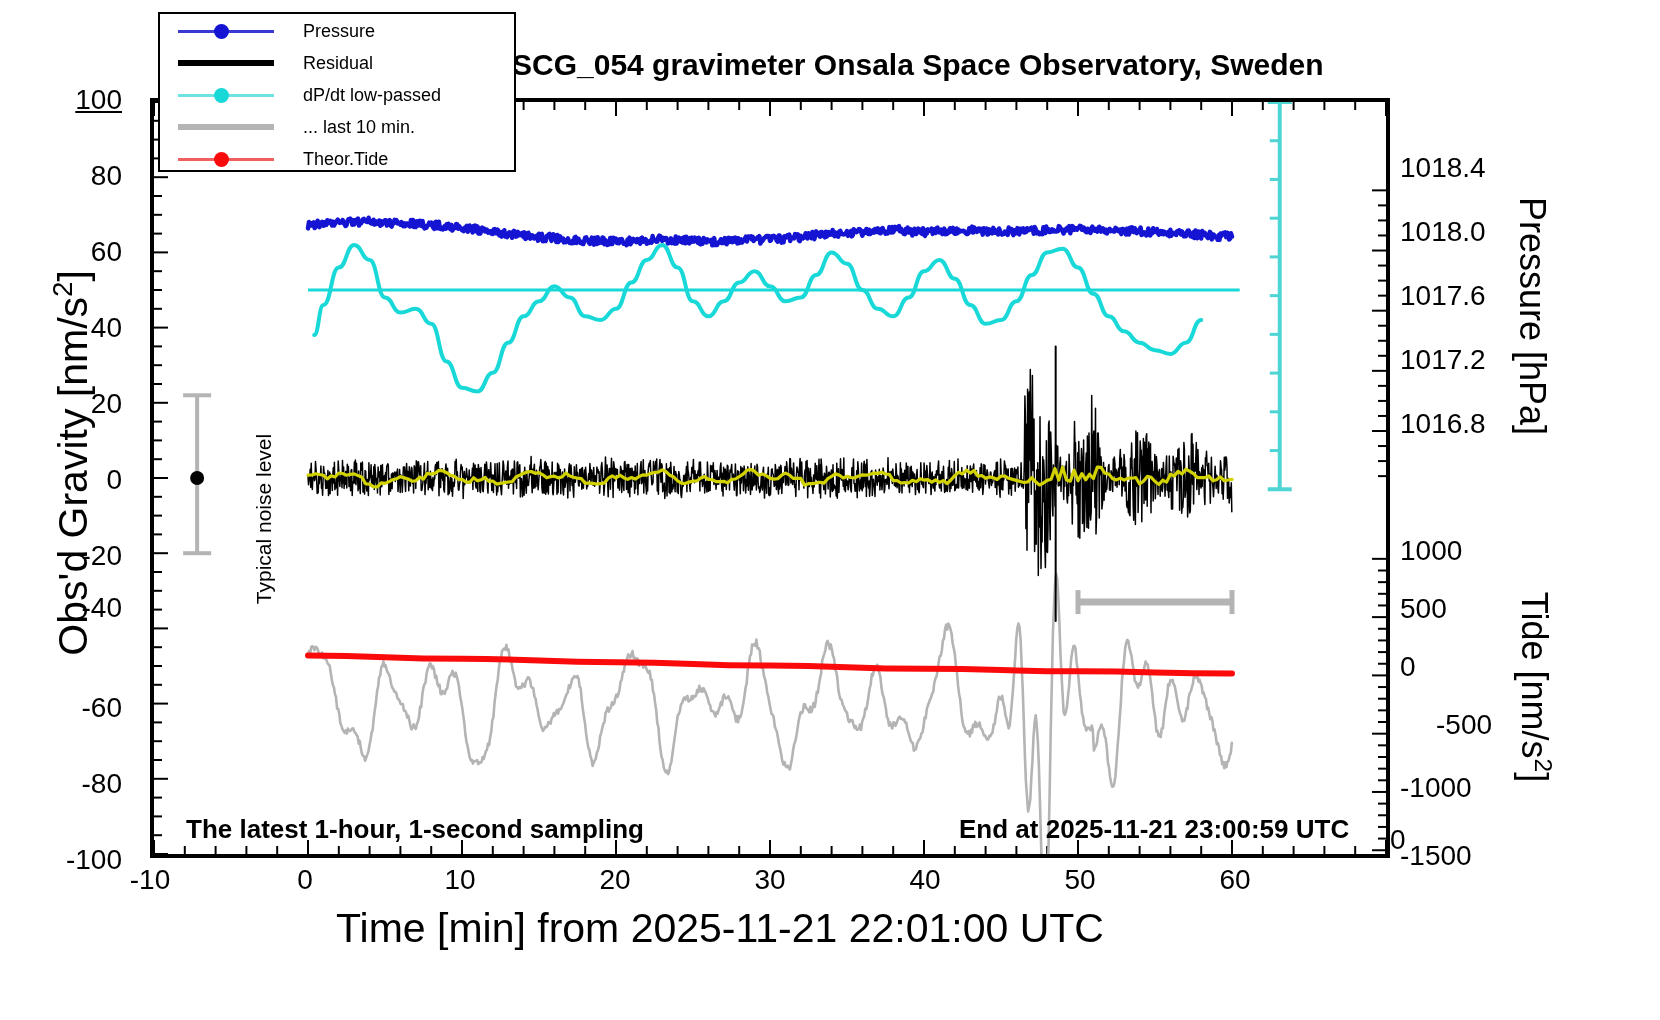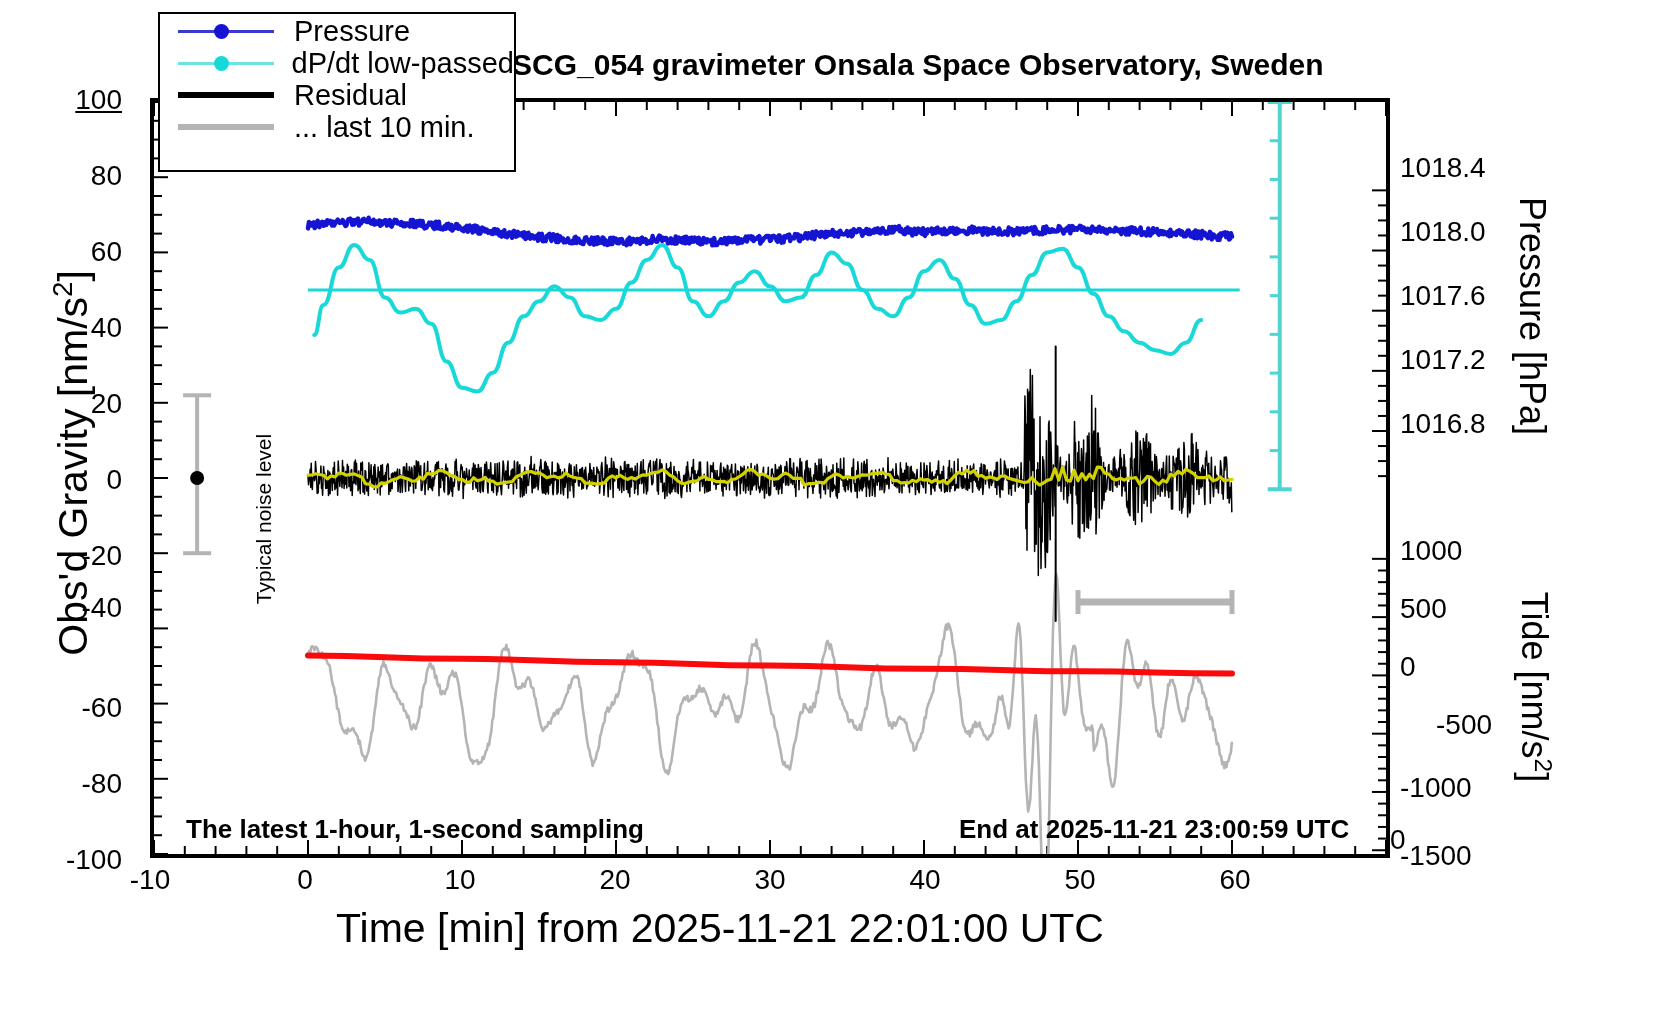--- a/index.html
+++ b/index.html
@@ -44,21 +44,21 @@
   #svgmain{position:absolute;left:0;top:0;}
 
   
   #legend{left:158px;top:12px;width:358px;height:160px;
           background:#fff;border:2px solid #000;box-sizing:border-box;}
   .lg-row{display:flex;align-items:center;height:30px;margin-top:2px;}
   .lg-key{width:104px;height:30px;position:relative;margin-left:14px;}
   .lg-line{position:absolute;left:4px;top:14px;width:96px;height:3px;}
   .lg-line.thick{height:6px;top:12px;}
   .lg-dot{position:absolute;left:40px;top:8px;width:15px;height:15px;border-radius:50%;}
-  .lg-text{font-size:29px;color:#000;margin-left:16px;white-space:nowrap;}
+  .lg-text{font-size:18px;color:#000;margin-left:25px;white-space:nowrap;}
 
   
   #title{left:512px;top:48px;width:860px;font-size:30px;font-weight:bold;color:#000;white-space:nowrap;}
 
   
   .foot{font-size:26px;font-weight:bold;color:#000;white-space:nowrap;}
 
   
   .rot-ann{font-size:22px;color:#000;white-space:nowrap;
            transform:rotate(90deg);transform-origin:center center;text-align:center;}
@@ -337,32 +337,39 @@
   <div class="abs" id="legend">
     <div class="lg-row">
       <div class="lg-key">
         <div class="lg-line" style="background:#3a3ad2;"></div>
           <div class="lg-dot" style="background:#1414d2;"></div>
       </div>
       <div class="lg-text">Pressure</div>
     </div>
     <div class="lg-row">
       <div class="lg-key">
+        <div class="lg-line thick" style="background:#000000;"></div>
+      </div>
+      <div class="lg-text">Residual</div>
+    </div>
+    <div class="lg-row">
+      <div class="lg-key">
         <div class="lg-line" style="background:#6ee2e2;"></div>
           <div class="lg-dot" style="background:#18d8d8;"></div>
       </div>
       <div class="lg-text">dP/dt low-passed</div>
     </div>
     <div class="lg-row">
       <div class="lg-key">
-        <div class="lg-line thick" style="background:#000000;"></div>
-      </div>
-      <div class="lg-text">Residual</div>
-    </div>
-    <div class="lg-row">
-      <div class="lg-key">
         <div class="lg-line thick" style="background:#b4b4b4;"></div>
       </div>
       <div class="lg-text">... last 10 min.</div>
     </div>
+    <div class="lg-row">
+      <div class="lg-key">
+        <div class="lg-line" style="background:#f06060;"></div>
+          <div class="lg-dot" style="background:#fa0a0a;"></div>
+      </div>
+      <div class="lg-text">Theor.Tide</div>
+    </div>
   </div>
 
 </div>
 
 </body></html>

